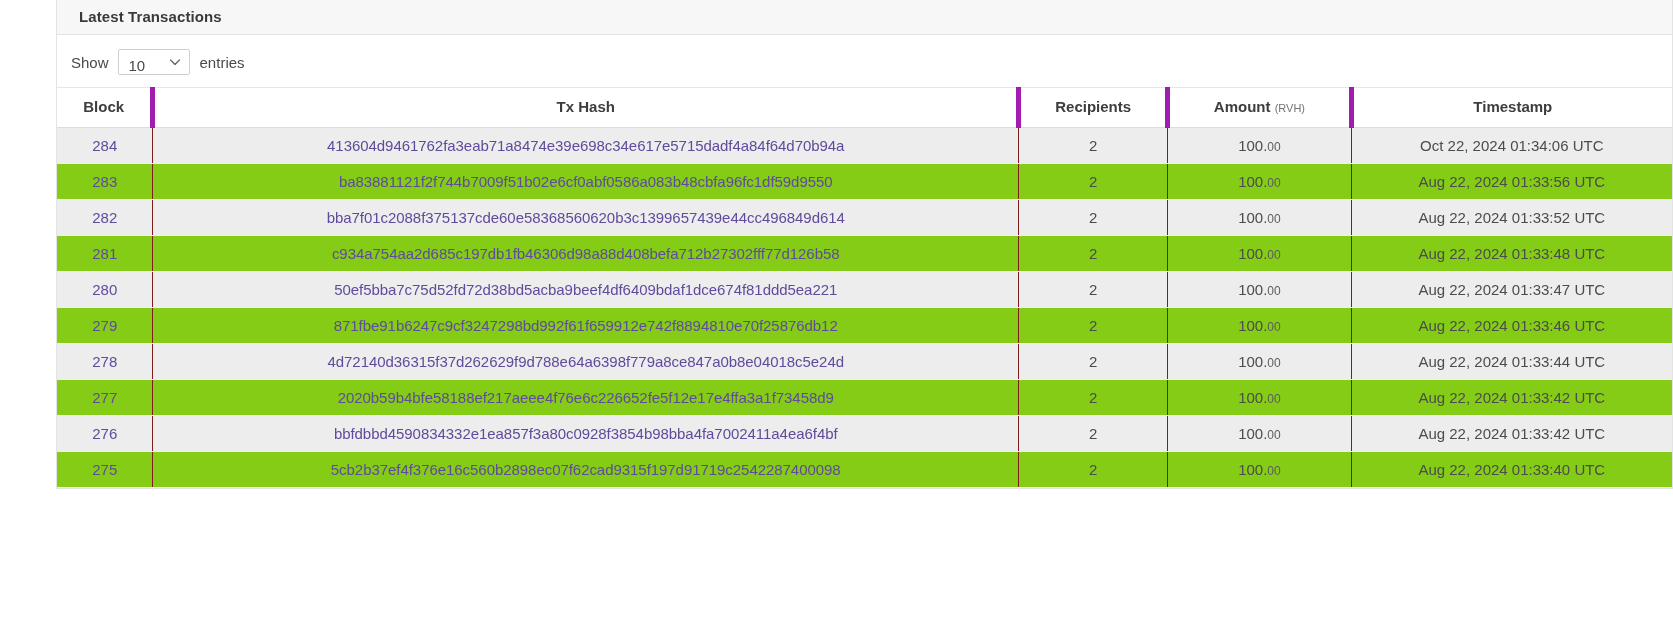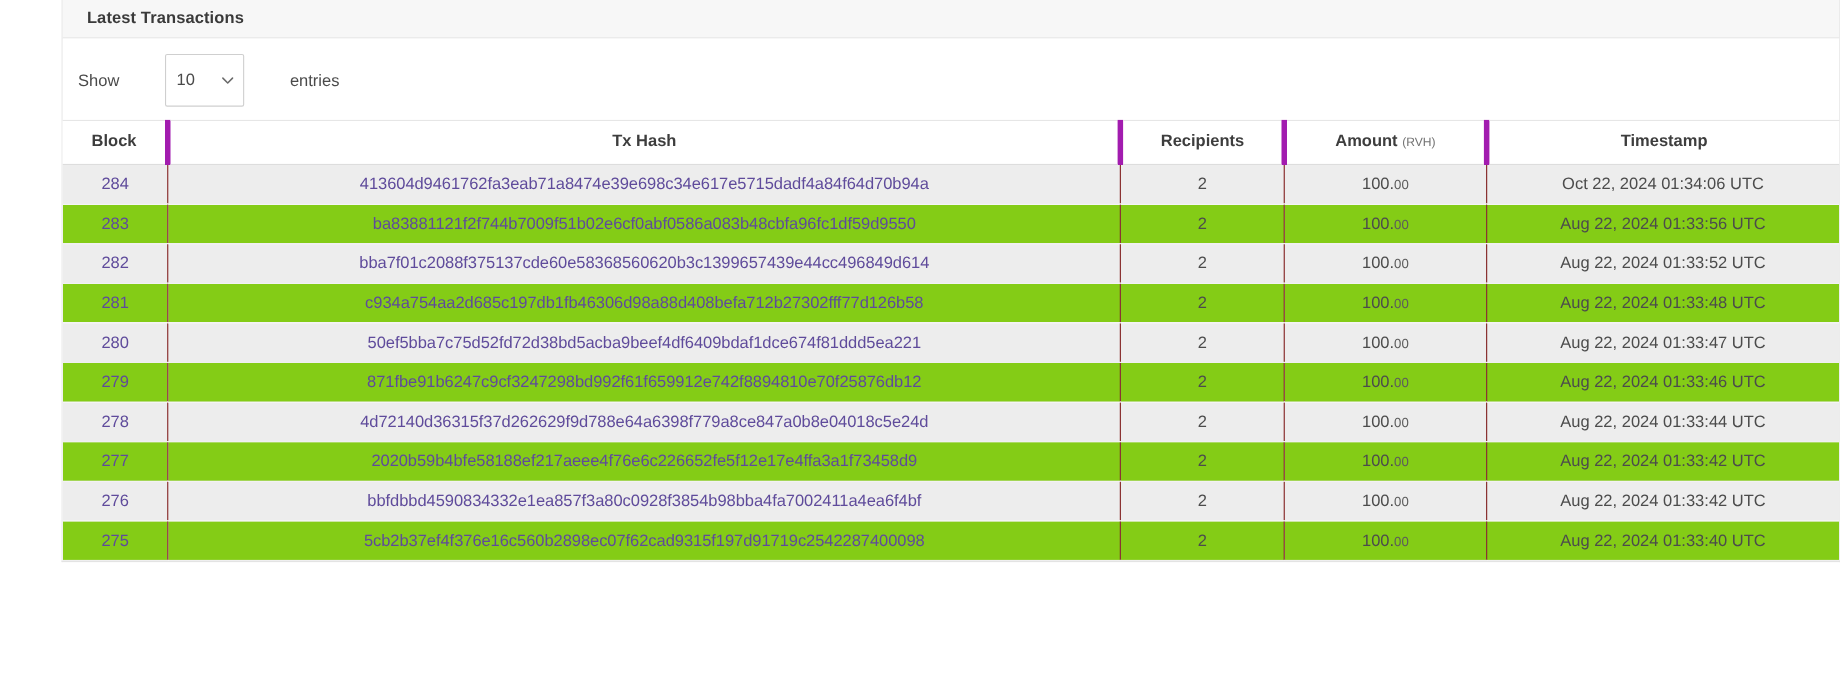--- a/index.html
+++ b/index.html
@@ -38,35 +38,34 @@
     line-height: 18px;
   }
   .card-body { padding: 0; background: #fff; }
 
   .length-row {
     display: flex;
     align-items: center;
     padding: 14px 0 12px 14px;
     font-size: 15px;
     color: #4a4a4a;
-    gap: 32px;
   }
   .length-label { margin-right: 9px; }
   .select-wrap { position: relative; display: inline-block; }
   select.len-select {
     appearance: none;
     -webkit-appearance: none;
     -moz-appearance: none;
     border: 1px solid #cfcfcf;
     background: #fff;
     border-radius: 2px;
     font-family: "Liberation Sans", sans-serif;
     font-size: 15px;
     color: #4a4a4a;
-    height: 48px;
+    height: 26px;
     width: 72px;
     padding: 0 27px 0 10px;
     line-height: 32px;
     cursor: pointer;
   }
   .sel-chevron {
     position: absolute;
     right: 9px; top: 50%;
     transform: translateY(-50%);
     pointer-events: none;

